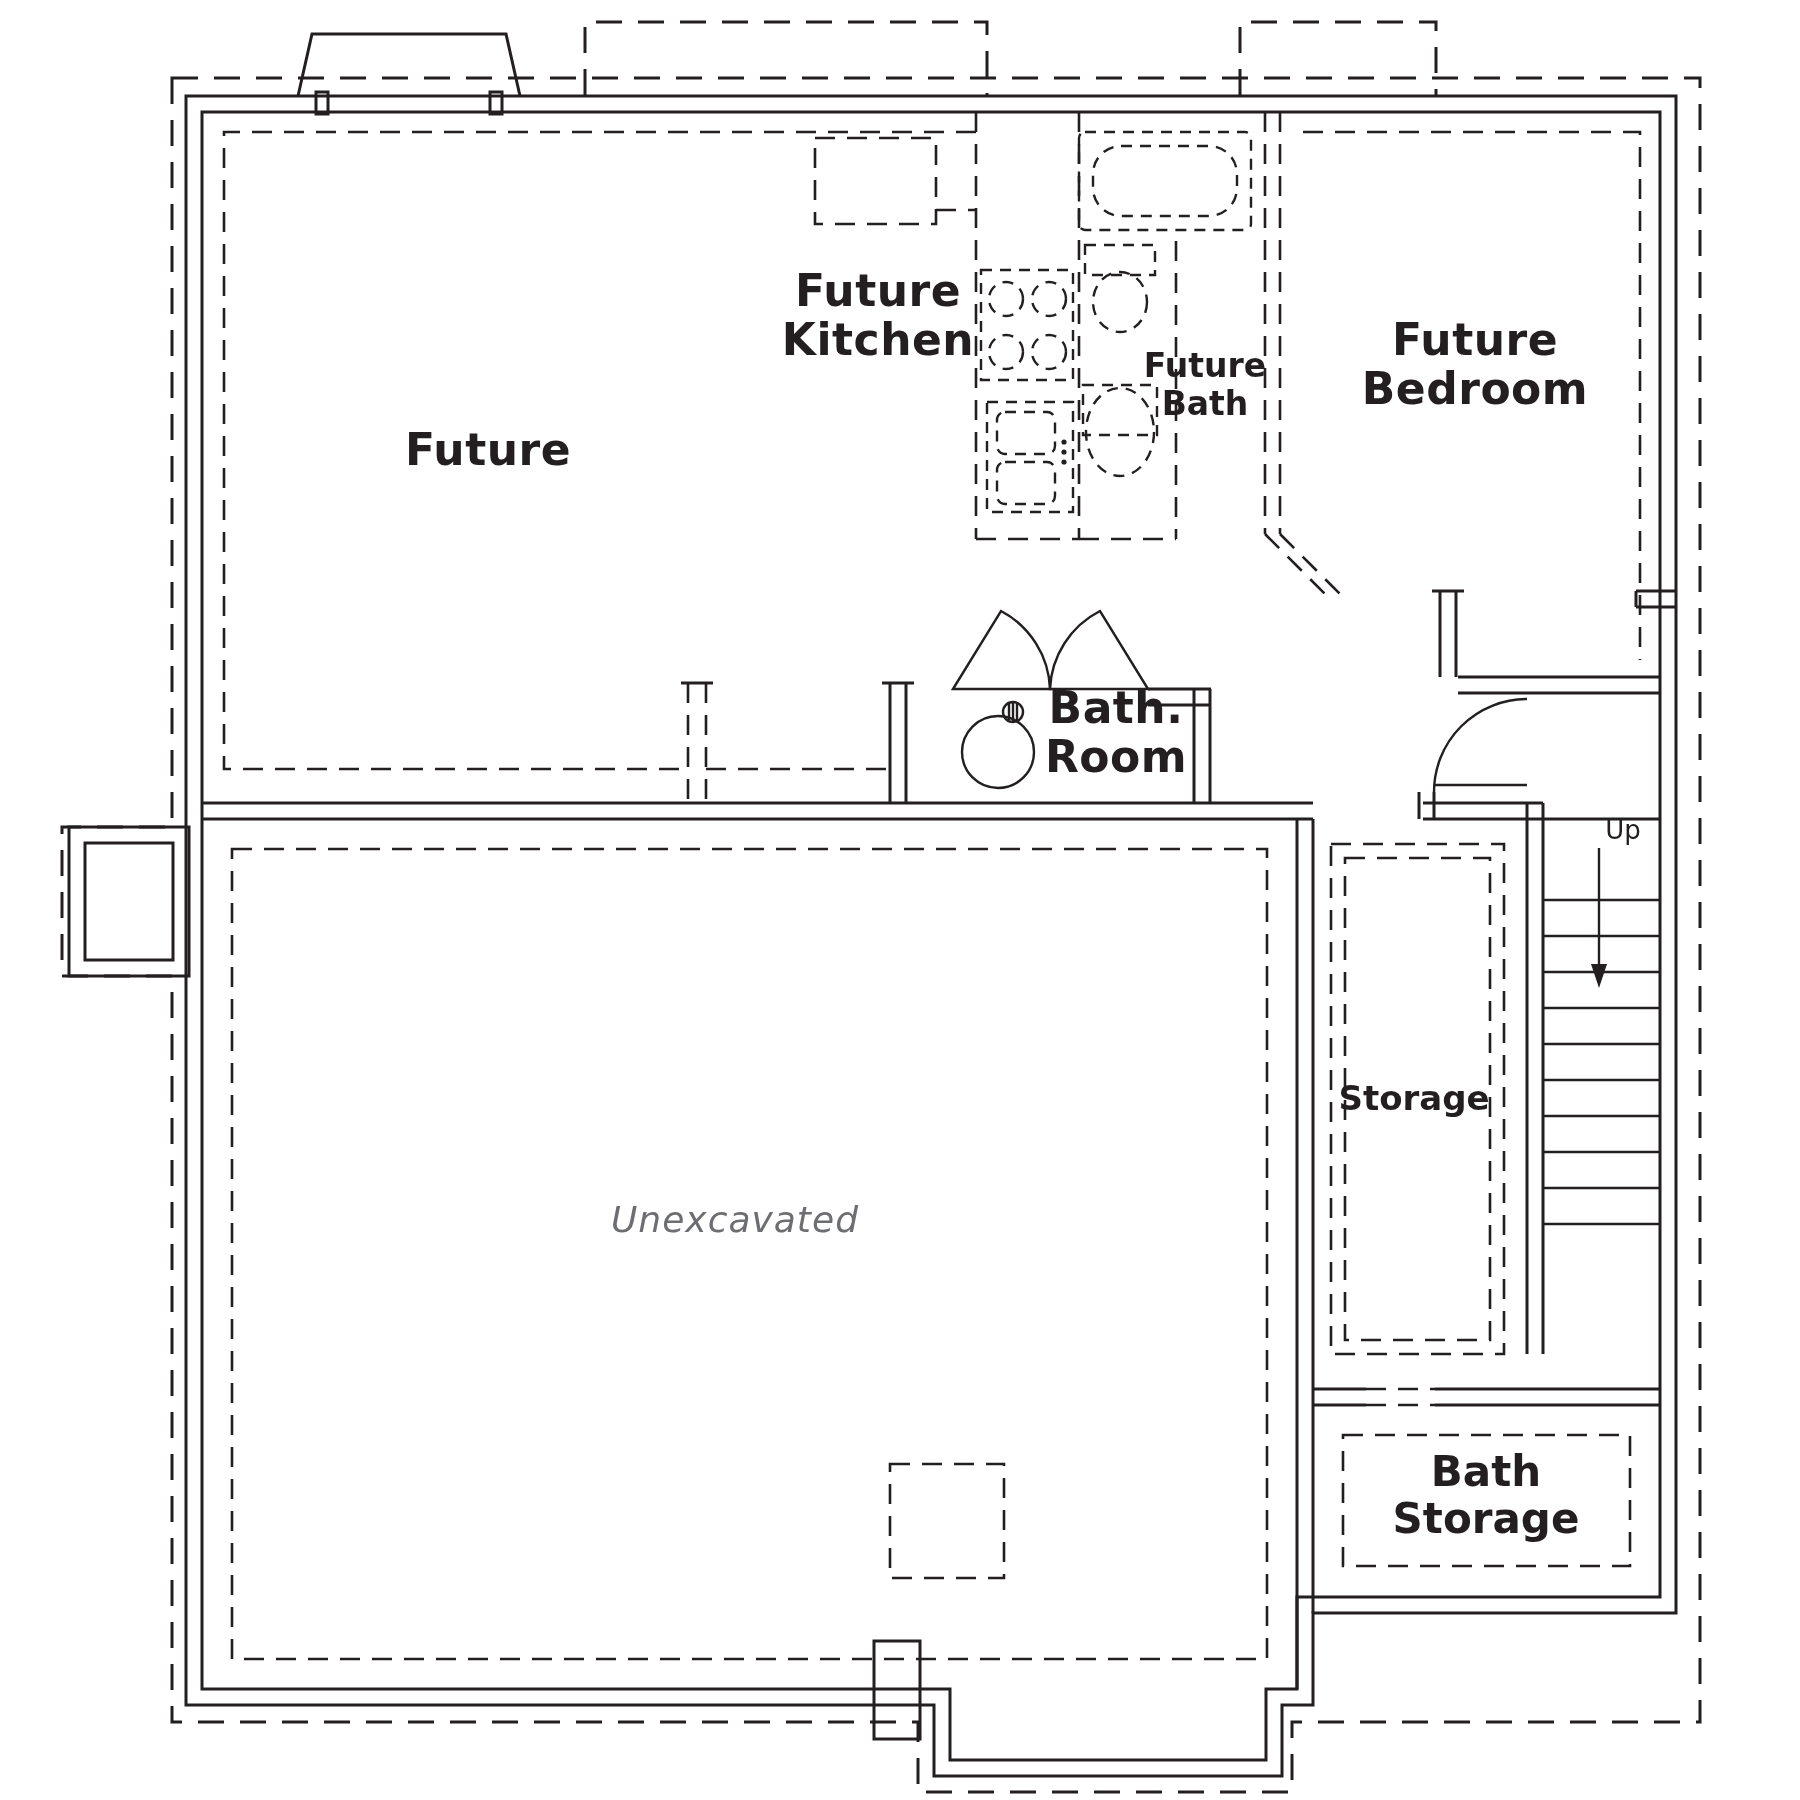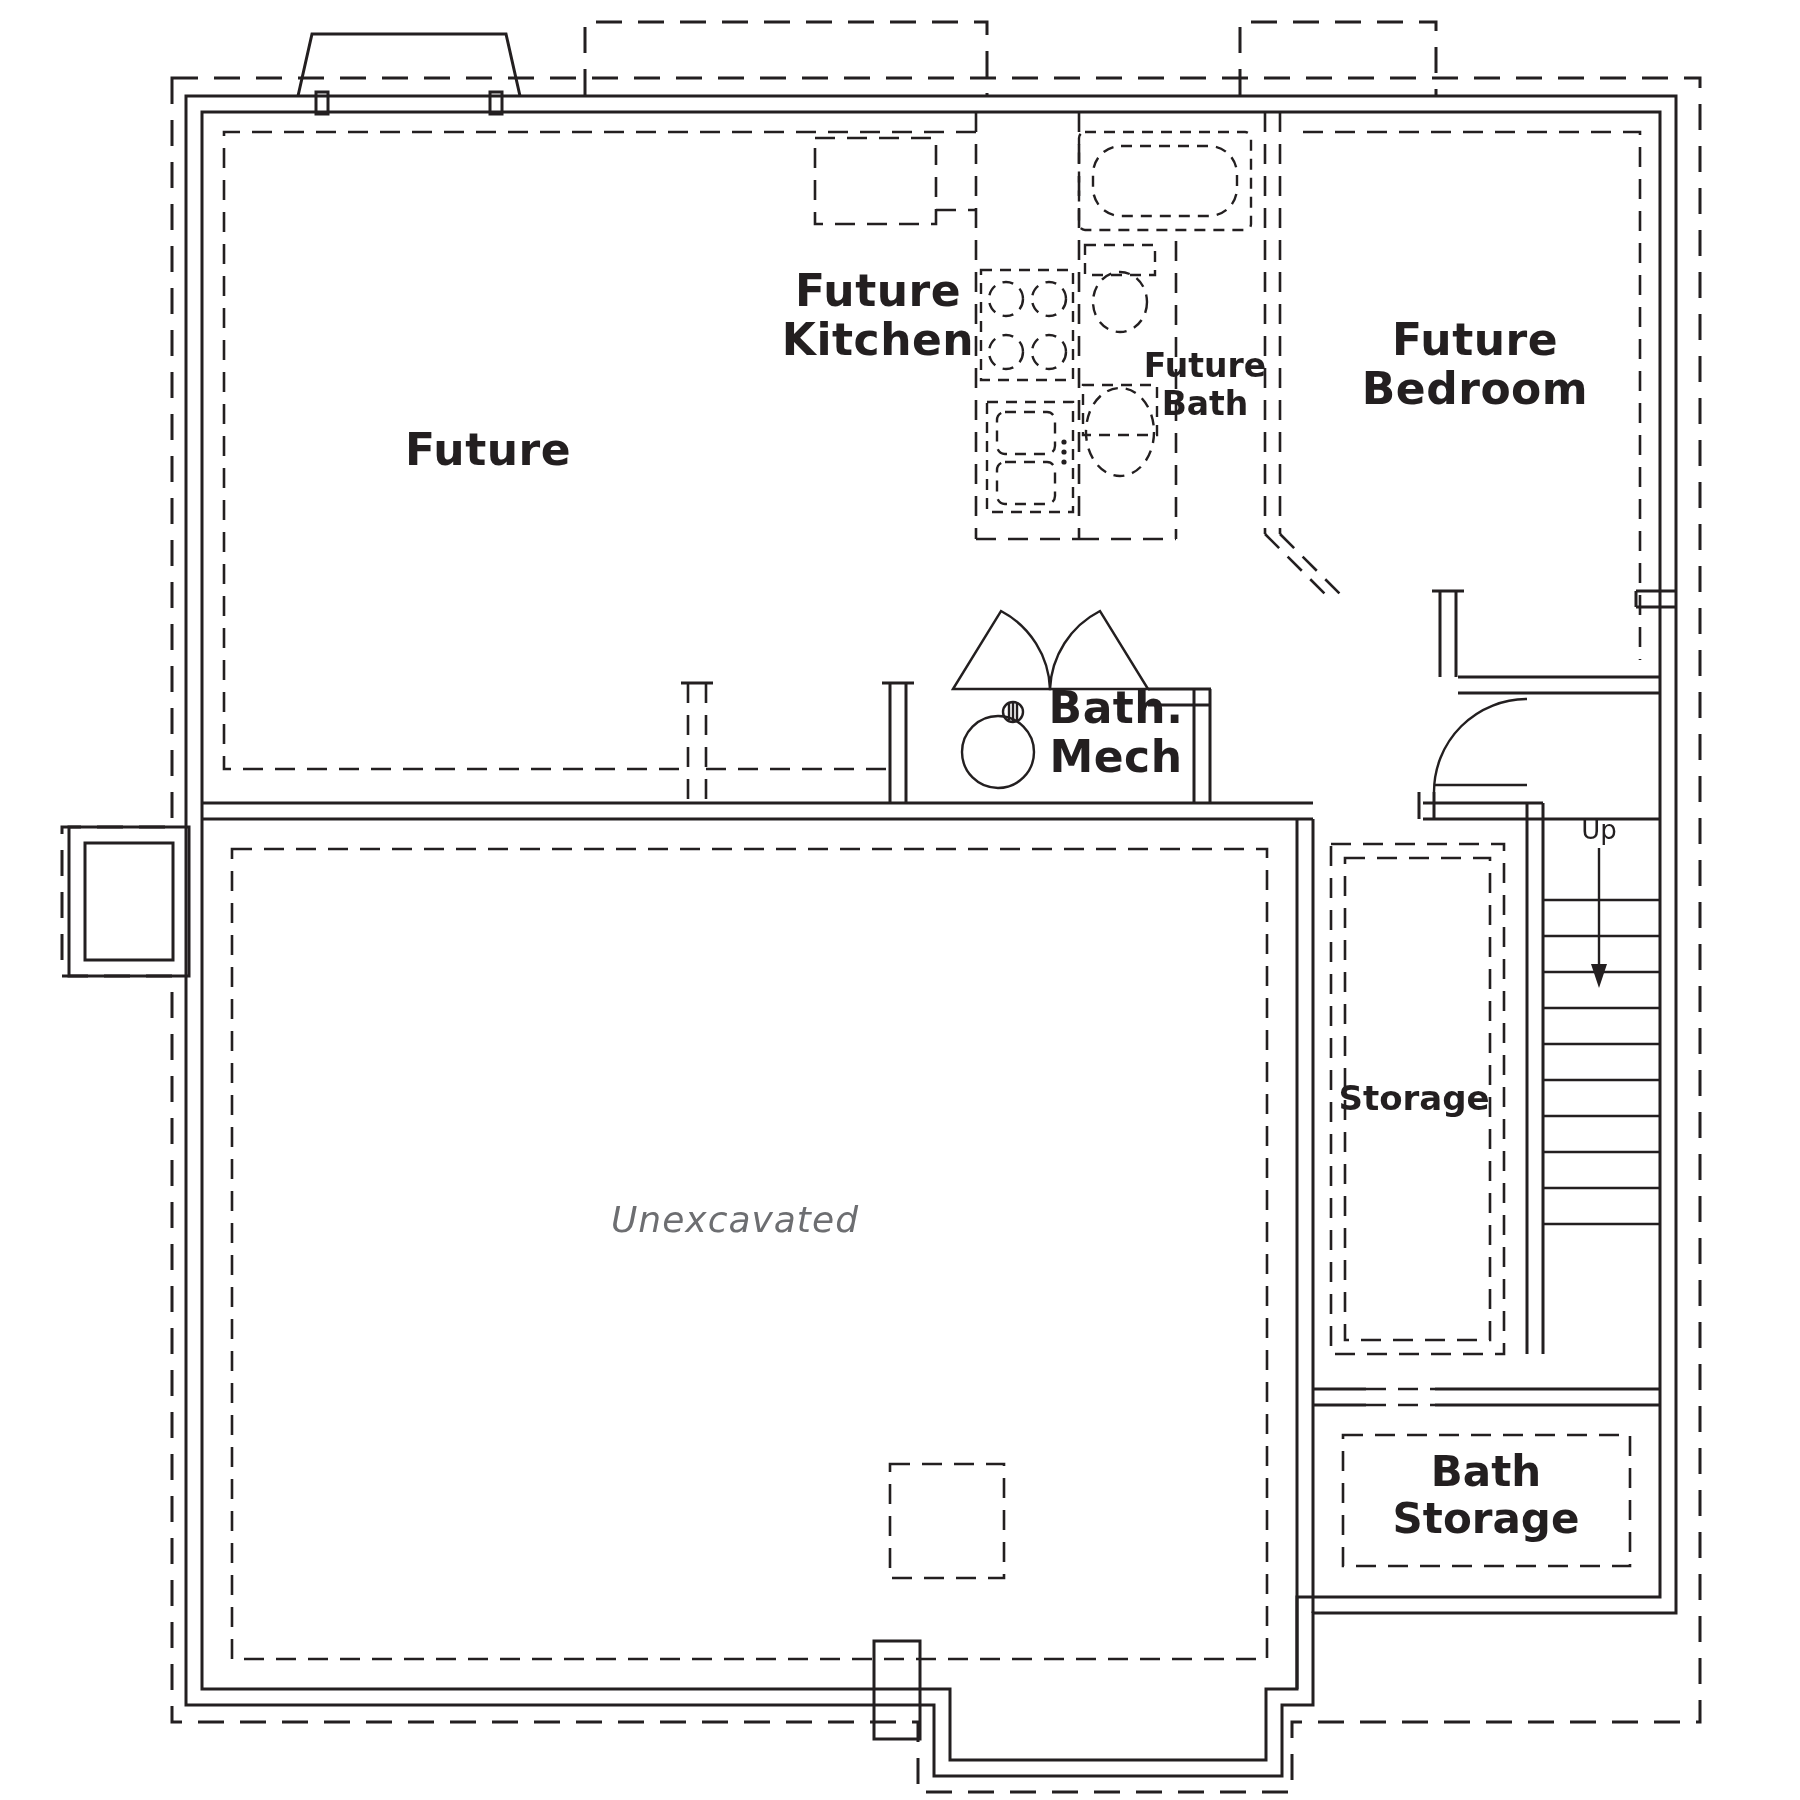--- a/index.html
+++ b/index.html
@@ -26,21 +26,21 @@
   .thin{stroke:var(--line);stroke-width:2.4;fill:none;}
   .fill{fill:var(--line);stroke:none;}
   .label{
     position:absolute;transform:translate(-50%,-50%);
     text-align:center;color:var(--label);white-space:nowrap;
   }
   .room-label{font-size:44px;font-weight:700;line-height:1.12;letter-spacing:.5px;}
   .bath-label{font-size:33px;font-weight:700;line-height:1.15;}
   .storage-label{font-size:34px;font-weight:700;}
   .cold-label{font-size:42px;font-weight:700;line-height:1.12;}
-  .up-label{font-size:26px;font-weight:400;}
+  .up-label{font-size:26px;font-weight:400;margin-left:24px;}
   .unexcavated-label{font-size:36px;font-weight:400;font-style:italic;color:var(--unx);letter-spacing:1px;}
 </style>
 </head>
 <body>
 
 <div id="canvas">
 
   <svg width="1800" height="1800" viewBox="0 0 1800 1800">
 
     <g>
@@ -164,21 +164,21 @@
     <div>Bath</div>
   </div>
 
   <div class="label room-label" style="left:1475px;top:364px">
     <div>Future</div>
     <div>Bedroom</div>
   </div>
 
   <div class="label room-label" style="left:1116px;top:732px">
     <div>Bath.</div>
-    <div>Mech</div>
+    <div>Room</div>
   </div>
 
   <div class="label up-label" style="left:1599px;top:830px">Up</div>
 
   <div class="label storage-label" style="left:1414px;top:1098px">Storage</div>
 
   <div class="label unexcavated-label" style="left:735px;top:1219px">Unexcavated</div>
 
   <div class="label cold-label" style="left:1486px;top:1495px">
     <div>Bath</div>

